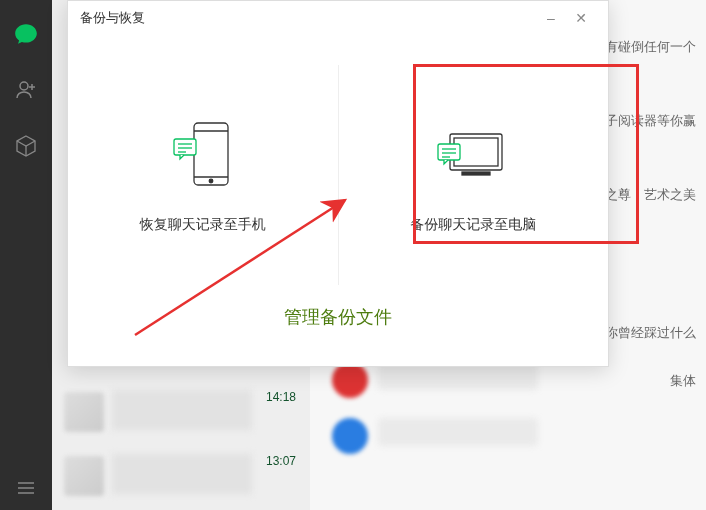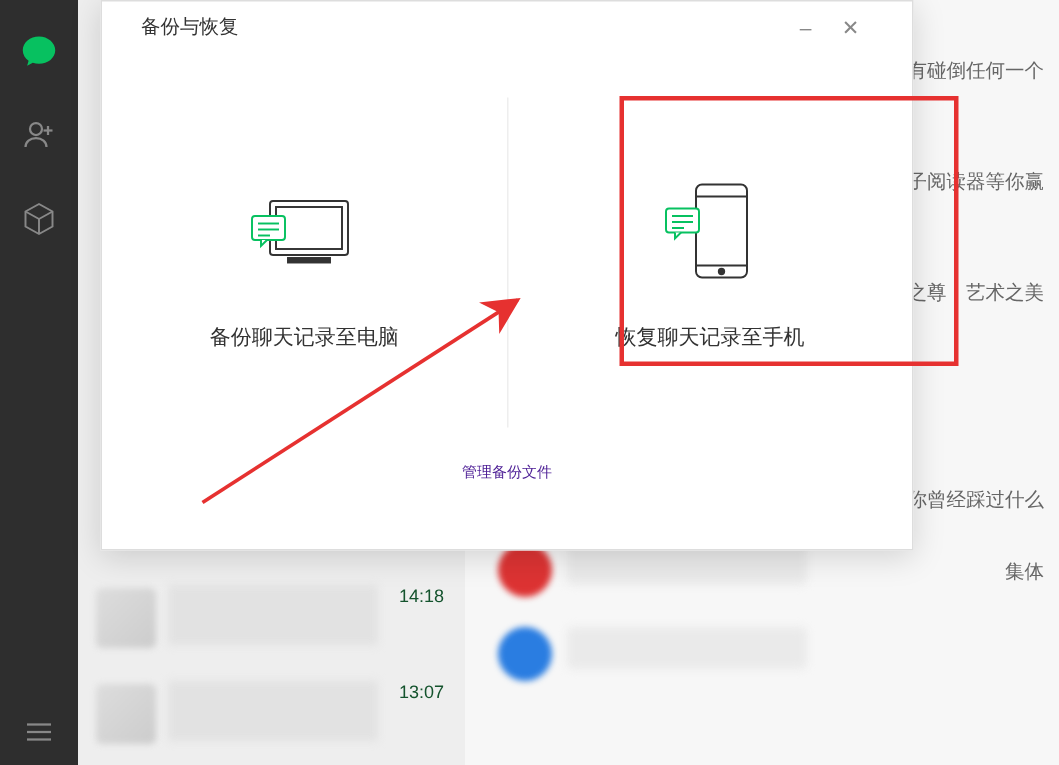--- a/index.html
+++ b/index.html
@@ -101,21 +101,21 @@
     left: 67px; top: 0;
     width: 542px; height: 367px;
     background: #fff;
     border: 1px solid #ddd;
     box-shadow: 0 4px 20px rgba(0,0,0,0.15);
   }
   .dialog-header {
     height: 34px;
     display: flex;
     align-items: center;
-    padding: 0 26px;
+    padding: 0 12px;
     border-bottom: 1px solid transparent;
   }
   .dialog-title {
     font-size: 13px;
     color: #333;
     flex: 1;
   }
   .dialog-ctrl {
     width: 30px;
     text-align: center;
@@ -155,22 +155,22 @@
     position: absolute;
     left: 345px; top: 63px;
     width: 226px; height: 180px;
     pointer-events: none;
   }
   .dialog-footer {
     text-align: center;
     padding: 20px 0;
   }
   .manage-link {
-    color: #4c1d95;
-    font-size: 10px;
+    color: #4d7c0f;
+    font-size: 18px;
     text-decoration: none;
     cursor: pointer;
   }
   
   .arrow-svg {
     position: absolute;
     left: 120px; top: 190px;
     width: 250px; height: 150px;
     pointer-events: none;
   }
@@ -243,51 +243,51 @@
   </div>
 </div>
 
 <div class="dialog">
   <div class="dialog-header">
     <div class="dialog-title">备份与恢复</div>
     <div class="dialog-ctrl">–</div>
     <div class="dialog-ctrl">✕</div>
   </div>
   <div class="dialog-body">
-    <div class="option">
-      <div class="option-art">
-        <svg width="78" height="64" viewBox="0 0 78 64" fill="none" stroke="#333" stroke-width="1.3">
-          <rect x="16" y="10" width="52" height="36" rx="2"></rect>
-          <rect x="20" y="14" width="44" height="28"></rect>
-          <rect x="28" y="48" width="28" height="3" fill="#333"></rect>
-          <rect x="4" y="20" width="22" height="16" rx="2" fill="#fff" stroke="#07c160"></rect>
-          <line x1="8" y1="25" x2="22" y2="25" stroke="#07c160"></line>
-          <line x1="8" y1="29" x2="22" y2="29" stroke="#07c160"></line>
-          <line x1="8" y1="33" x2="16" y2="33" stroke="#07c160"></line>
-          <path d="M10 36 L10 40 L14 36" fill="#fff" stroke="#07c160"></path>
-        </svg>
-      </div>
-      <div class="option-label">备份聊天记录至电脑</div>
-    </div>
     <div class="option">
       <div class="option-art">
         <svg width="70" height="74" viewBox="0 0 70 74" fill="none" stroke="#333" stroke-width="1.3">
           <rect x="26" y="4" width="34" height="62" rx="4"></rect>
           <line x1="26" y1="12" x2="60" y2="12"></line>
           <line x1="26" y1="58" x2="60" y2="58"></line>
           <circle cx="43" cy="62" r="1.8" fill="#333"></circle>
           <rect x="6" y="20" width="22" height="16" rx="2" fill="#fff" stroke="#07c160"></rect>
           <line x1="10" y1="25" x2="24" y2="25" stroke="#07c160"></line>
           <line x1="10" y1="29" x2="24" y2="29" stroke="#07c160"></line>
           <line x1="10" y1="33" x2="18" y2="33" stroke="#07c160"></line>
           <path d="M12 36 L12 40 L16 36" fill="#fff" stroke="#07c160"></path>
         </svg>
       </div>
       <div class="option-label">恢复聊天记录至手机</div>
     </div>
+    <div class="option">
+      <div class="option-art">
+        <svg width="78" height="64" viewBox="0 0 78 64" fill="none" stroke="#333" stroke-width="1.3">
+          <rect x="16" y="10" width="52" height="36" rx="2"></rect>
+          <rect x="20" y="14" width="44" height="28"></rect>
+          <rect x="28" y="48" width="28" height="3" fill="#333"></rect>
+          <rect x="4" y="20" width="22" height="16" rx="2" fill="#fff" stroke="#07c160"></rect>
+          <line x1="8" y1="25" x2="22" y2="25" stroke="#07c160"></line>
+          <line x1="8" y1="29" x2="22" y2="29" stroke="#07c160"></line>
+          <line x1="8" y1="33" x2="16" y2="33" stroke="#07c160"></line>
+          <path d="M10 36 L10 40 L14 36" fill="#fff" stroke="#07c160"></path>
+        </svg>
+      </div>
+      <div class="option-label">备份聊天记录至电脑</div>
+    </div>
   </div>
   <div class="dialog-footer">
     <a class="manage-link">管理备份文件</a>
   </div>
   <div class="highlight-box"></div>
 </div>
 
 <svg class="arrow-svg" viewBox="0 0 250 150">
   <defs>
     <marker id="ah" markerWidth="12" markerHeight="12" refX="9" refY="5" orient="auto">

